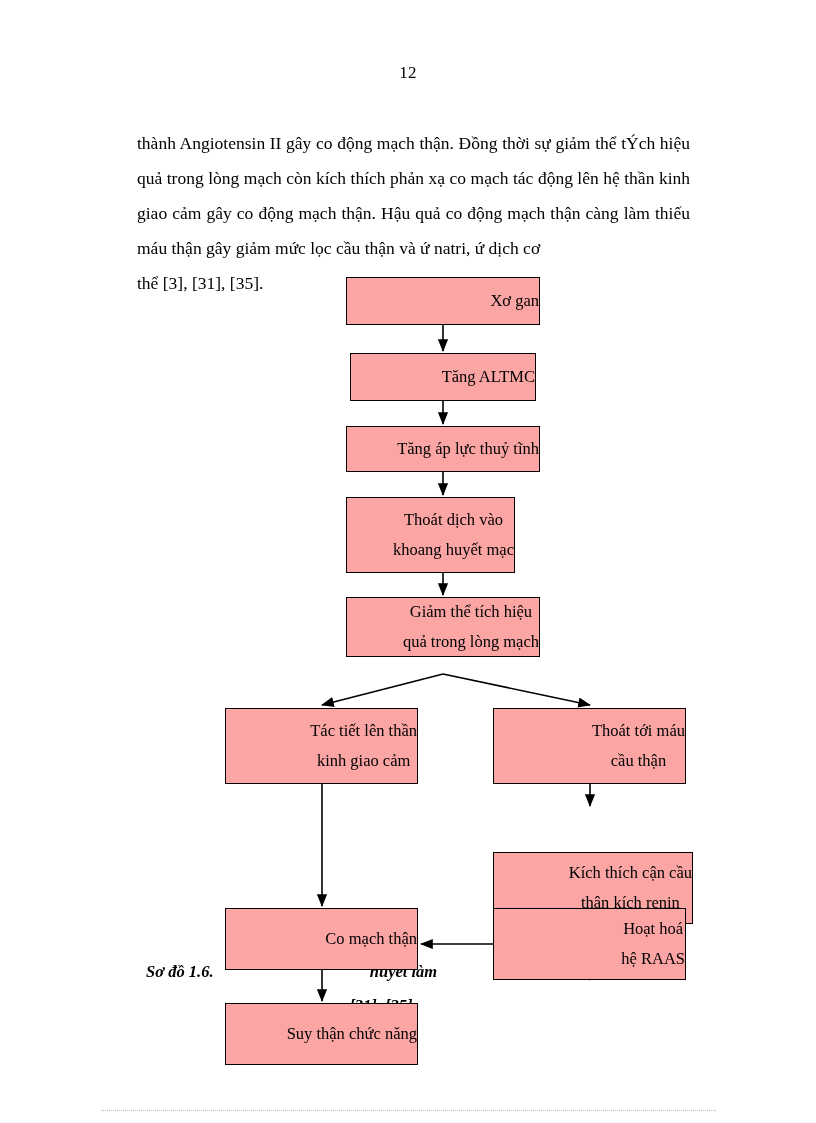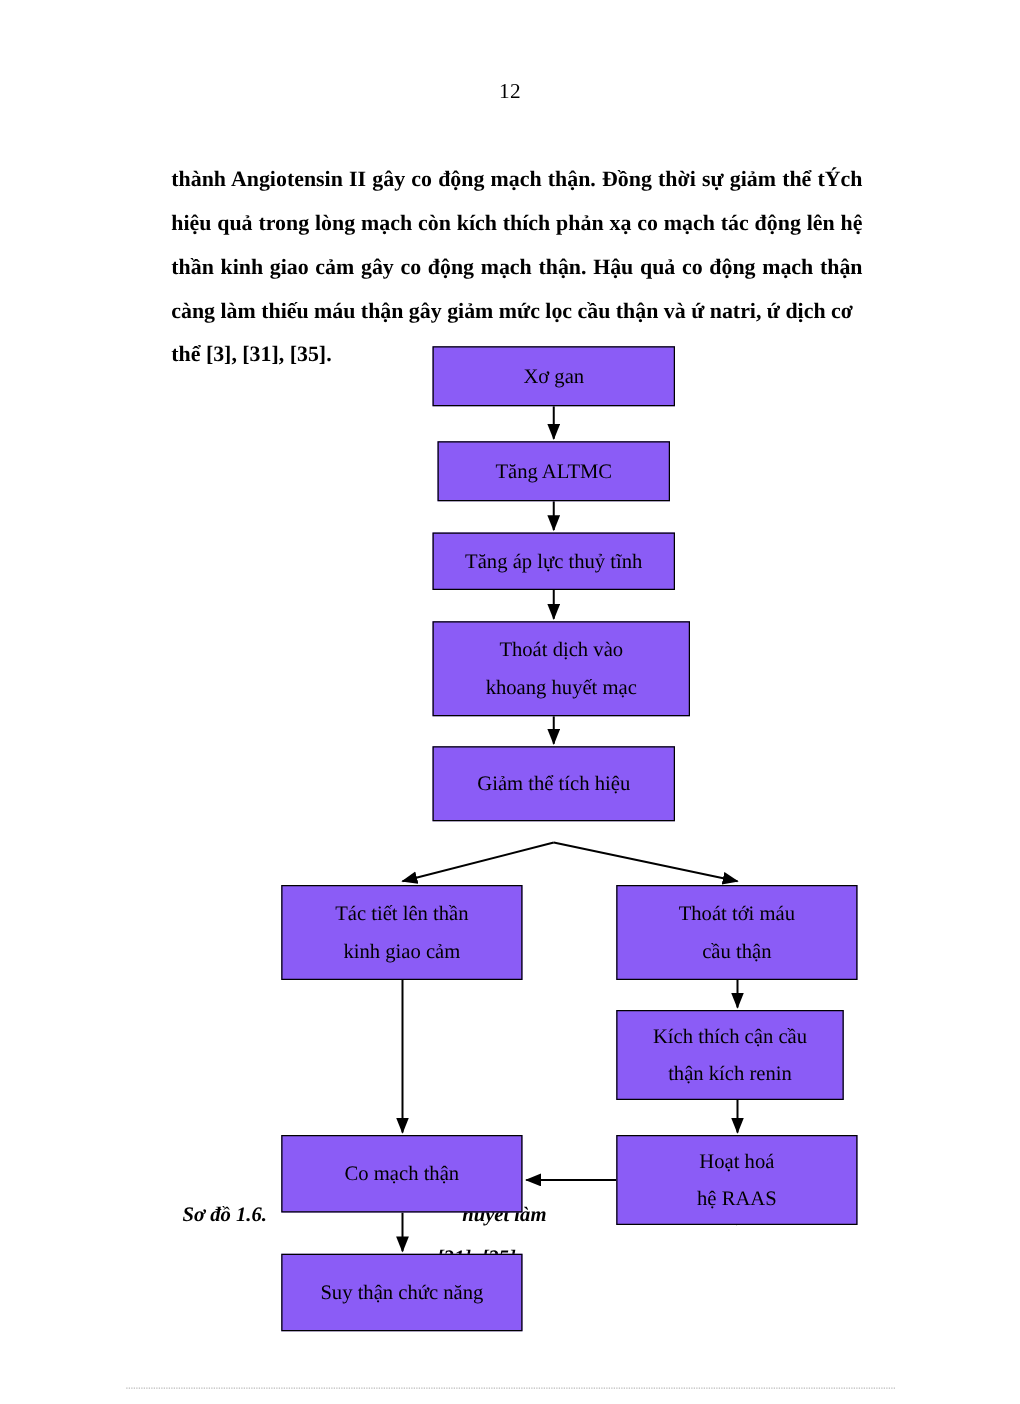--- a/index.html
+++ b/index.html
@@ -37,43 +37,42 @@
   
   .body-text {
     position: absolute;
     left: 137px;
     top: 126px;
     width: 553px;
     font-size: 17.5px;
     line-height: 35px;
     text-align: justify;
     text-justify: inter-word;
-    font-weight: bold;
   }
   .body-text .lastline {
     display: block;
     text-align: left;
   }
 
   
   .chart {
     position: absolute;
     left: 0;
     top: 0;
     width: 816px;
     height: 1123px;
   }
   .node {
     position: absolute;
     box-sizing: border-box;
     border: 1.3px solid #000;
-    background: #8b5cf6;
+    background: #fca5a5;
     display: flex;
     align-items: center;
-    justify-content: center;
+    justify-content: flex-end;
     text-align: center;
     font-size: 16.5px;
     line-height: 30px;
     z-index: 5;
   }
   .node span { display: block; }
 
   svg.edges {
     position: absolute;
     left: 0; top: 0;
@@ -167,48 +166,49 @@
     </div>
 
     <div class="node" style="left:350px;top:353px;width:186px;height:48px">
       <span>Tăng ALTMC</span>
     </div>
 
     <div class="node" style="left:346px;top:426px;width:194px;height:46px">
       <span>Tăng áp lực thuỷ tĩnh</span>
     </div>
 
-    <div class="node" style="left:346px;top:497px;width:206px;height:76px">
+    <div class="node" style="left:346px;top:497px;width:169px;height:76px">
       <div>
         <span>Thoát dịch vào</span>
         <span>khoang huyết mạc</span>
       </div>
     </div>
 
     <div class="node" style="left:346px;top:597px;width:194px;height:60px">
       <div>
         <span>Giảm thể tích hiệu</span>
+        <span>quả trong lòng mạch</span>
       </div>
     </div>
 
     <div class="node" style="left:225px;top:708px;width:193px;height:76px">
       <div>
         <span>Tác tiết lên thần</span>
         <span>kinh giao cảm</span>
       </div>
     </div>
 
     <div class="node" style="left:493px;top:708px;width:193px;height:76px">
       <div>
         <span>Thoát tới   máu</span>
         <span>cầu thận</span>
       </div>
     </div>
 
-    <div class="node" style="left:493px;top:808px;width:182px;height:72px">
+    <div class="node" style="left:493px;top:852px;width:200px;height:72px">
       <div>
         <span>Kích thích cận cầu</span>
         <span>thận kích renin</span>
       </div>
     </div>
 
     <div class="node" style="left:225px;top:908px;width:193px;height:62px">
       <span>Co mạch thận</span>
     </div>
 

